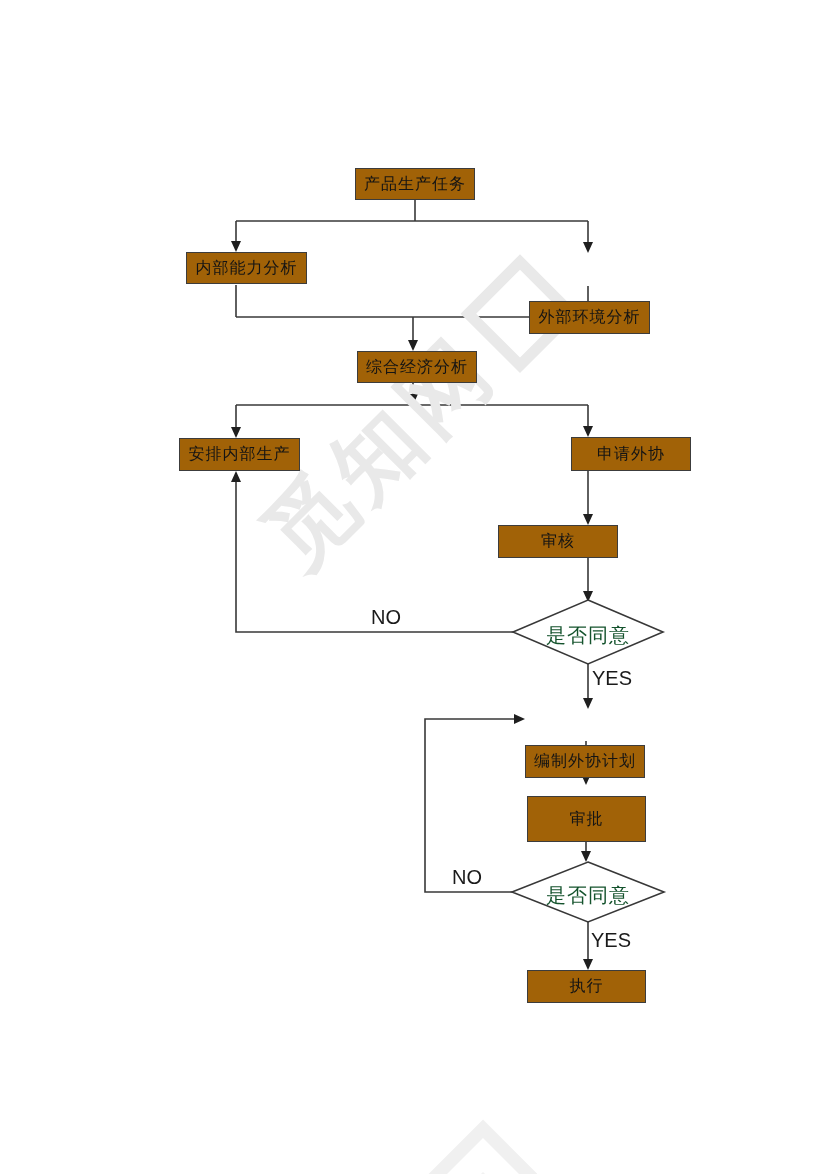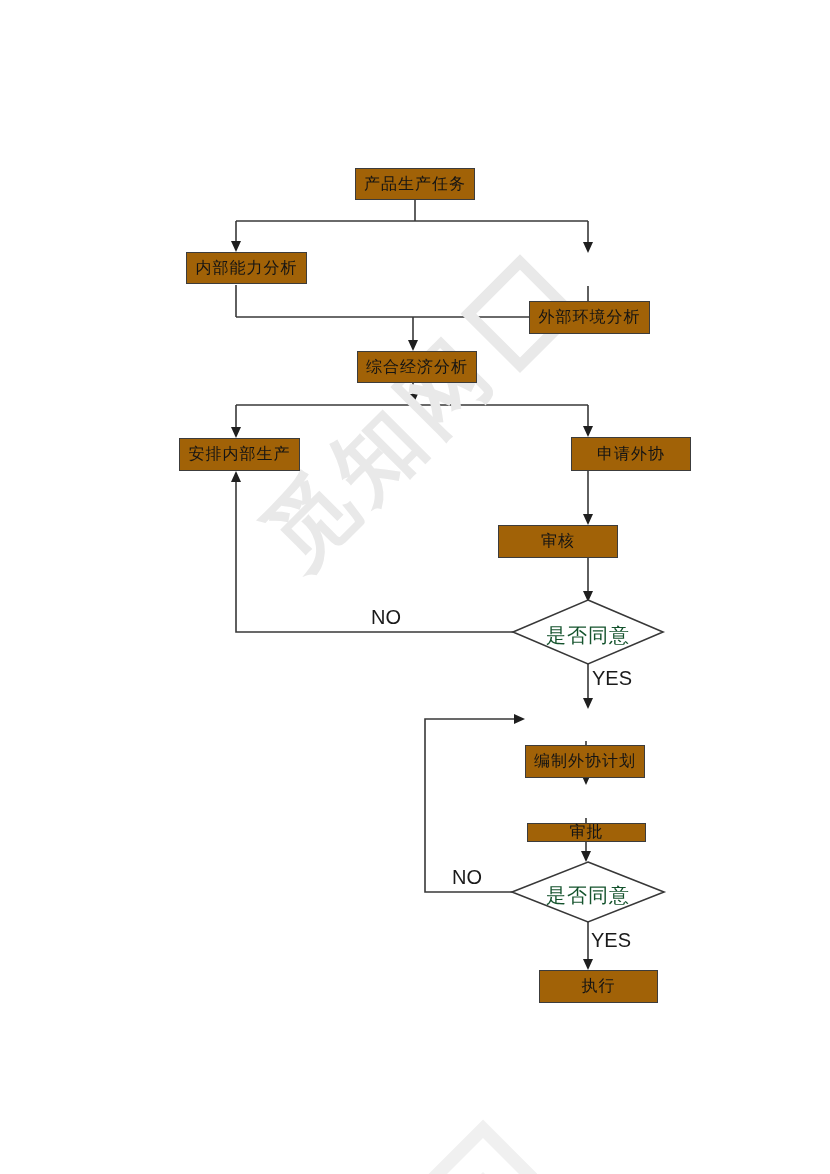--- a/index.html
+++ b/index.html
@@ -175,27 +175,27 @@
   <div class="node" style="left:498px; top:525px; width:120px; height:33px;">
     <span>审核</span>
   </div>
 
   <div class="diamond-label" style="left:518px; top:622px;">是否同意</div>
 
   <div class="node" style="left:525px; top:745px; width:120px; height:33px;">
     <span>编制外协计划</span>
   </div>
 
-  <div class="node" style="left:527px; top:823px; width:119px; height:19px;">
+  <div class="node" style="left:527px; top:796px; width:119px; height:46px;">
     <span>审批</span>
   </div>
 
   <div class="diamond-label" style="left:518px; top:882px;">是否同意</div>
 
-  <div class="node" style="left:527px; top:970px; width:119px; height:33px;margin-left:12px;">
+  <div class="node" style="left:527px; top:970px; width:119px; height:33px;">
     <span>执行</span>
   </div>
 
   <span class="edge-label" style="left:371px; top:606px;">NO</span>
   <span class="edge-label" style="left:592px; top:667px;">YES</span>
   <span class="edge-label" style="left:452px; top:866px;">NO</span>
   <span class="edge-label" style="left:591px; top:929px;">YES</span>
 
   <div class="watermark-center">
     <span class="wm-text">觅知网</span>

